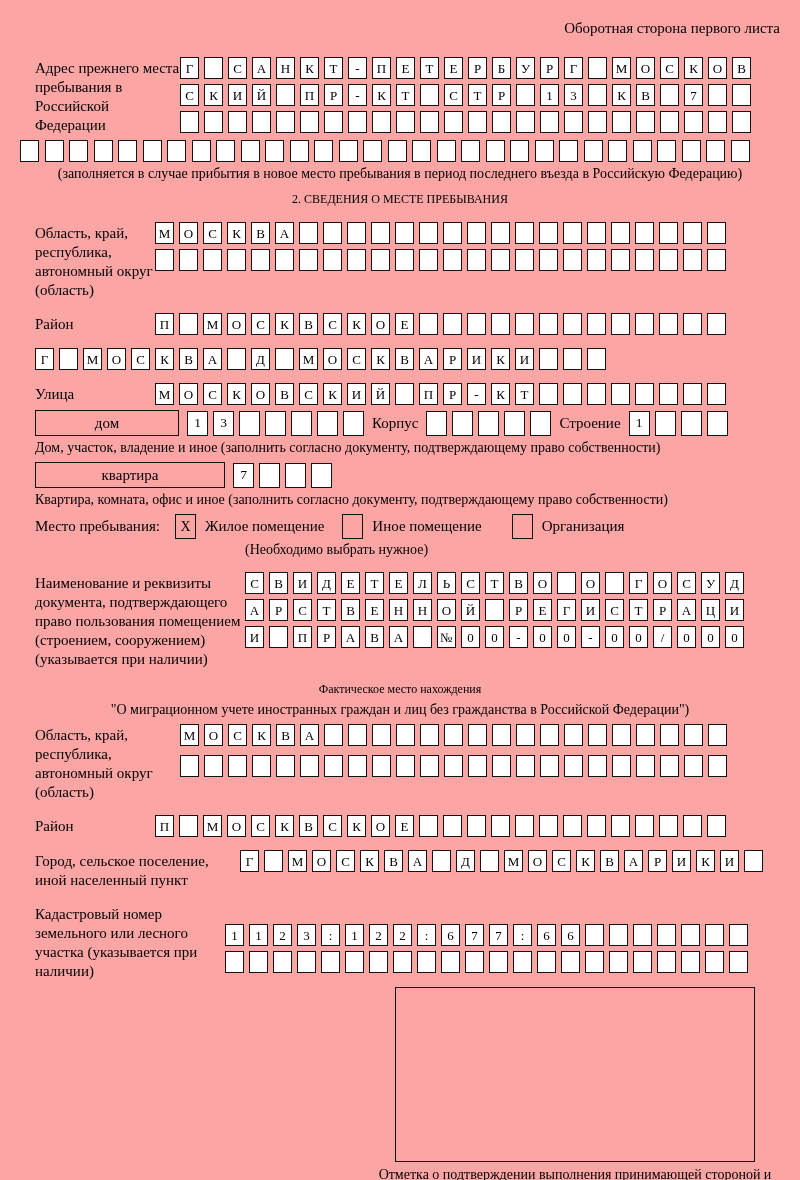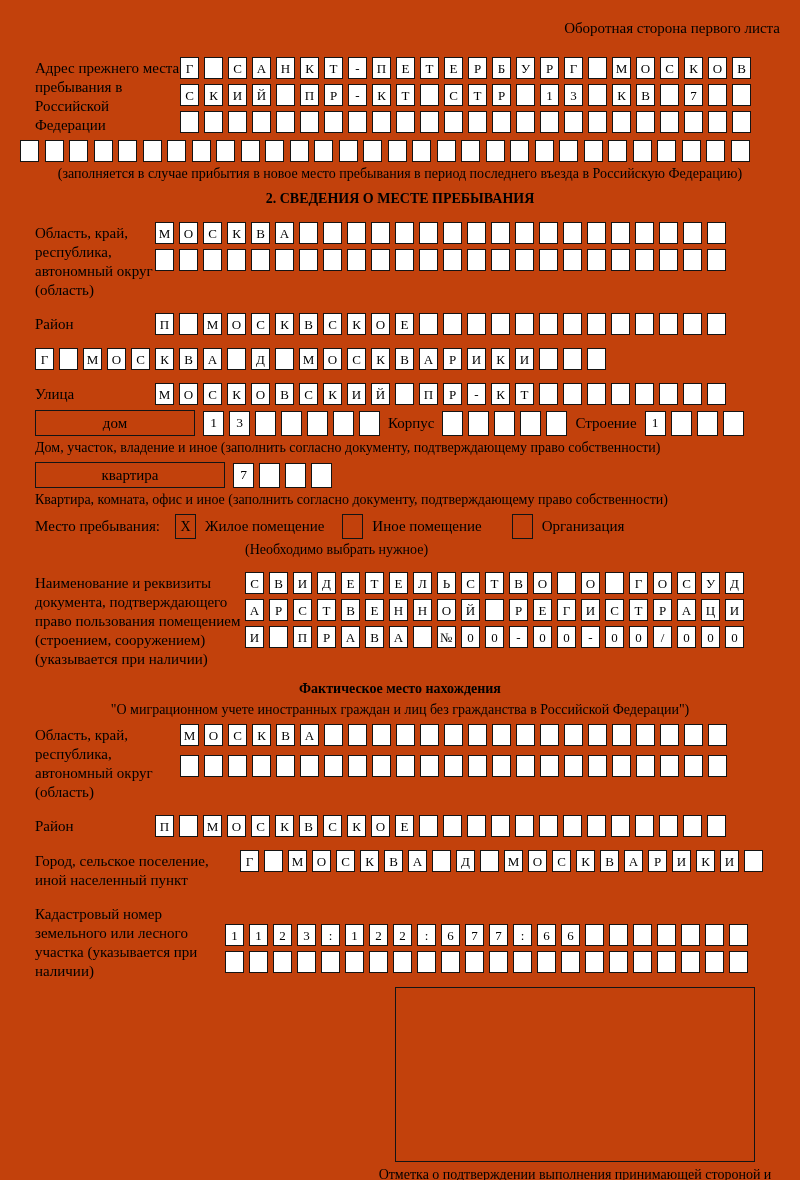--- a/index.html
+++ b/index.html
@@ -1,18 +1,18 @@
 <!DOCTYPE html>
 <html><head>
 <meta charset="utf-8">
 <style>
   * { box-sizing: border-box; }
   html,body { margin:0; padding:0; background:#ffffff; }
   body { font-family: "Liberation Serif", "DejaVu Serif", serif; color:#000; }
-  .page { width:800px; height:1180px; padding:6px 0 0 35px; position:relative; overflow:hidden; background:#c2410c; }
+  .page { width:800px; height:1180px; padding:6px 0 0 35px; position:relative; overflow:hidden; background:#fca5a5; }
 
   .header-note { text-align:right; margin:14px 20px 20px 0; font-size:15px; }
 
   .frow { display:flex; align-items:flex-start; margin-top:13px; }
   .flabel { font-size:15px; line-height:19px; flex-shrink:0; padding-top:2px; }
   .lw120 { width:120px; }
   .lw145 { width:145px; }
   .lw190 { width:190px; }
   .lw205 { width:205px; }
   .lw210 { width:210px; }
@@ -25,28 +25,28 @@
     font-size:13px; line-height:1; flex-shrink:0;
   }
   .cells.lg .cell { width:21px; height:25px; font-size:13.5px; }
   .overflow-row { margin-left:-15px; margin-top:5px; gap:5.5px; }
   .pt-offset { padding-top:21px; }
 
   .caption { font-size:14px; margin-top:3px; line-height:18px; }
   .caption-center { text-align:center; margin-right:35px; }
   .caption-left { text-align:left; }
 
-  .sec-title { font-size:14px; font-weight:bold; text-align:center; margin:6px 35px 2px 0; line-height:20px; }
+  .sec-title { font-size:12px; font-weight:normal; text-align:center; margin:6px 35px 2px 0; line-height:20px; }
 
   .inline-row { display:flex; align-items:center; margin-top:5px; }
   .wide-box {
     border:1.6px solid #141414; height:26px; display:flex; align-items:center; justify-content:center;
     font-size:15px; margin-right:8px; flex-shrink:0;
   }
-  .w160 { width:160px; }
+  .w160 { width:144px; }
   .w190 { width:190px; }
   .inline-label { font-size:15px; margin:0 8px; white-space:nowrap; }
 
   .stay-row { margin-top:5px; }
   .stay-label { width:140px; font-size:15px; flex-shrink:0;font-family:Liberation Serif, serif; }
   .checkbox {
     width:21px; height:25px; border:1.6px solid #141414; display:inline-flex;
     align-items:center; justify-content:center; font-size:14px; flex-shrink:0;
   }
   .opt-label { font-size:15px; margin-left:9px; white-space:nowrap; }

